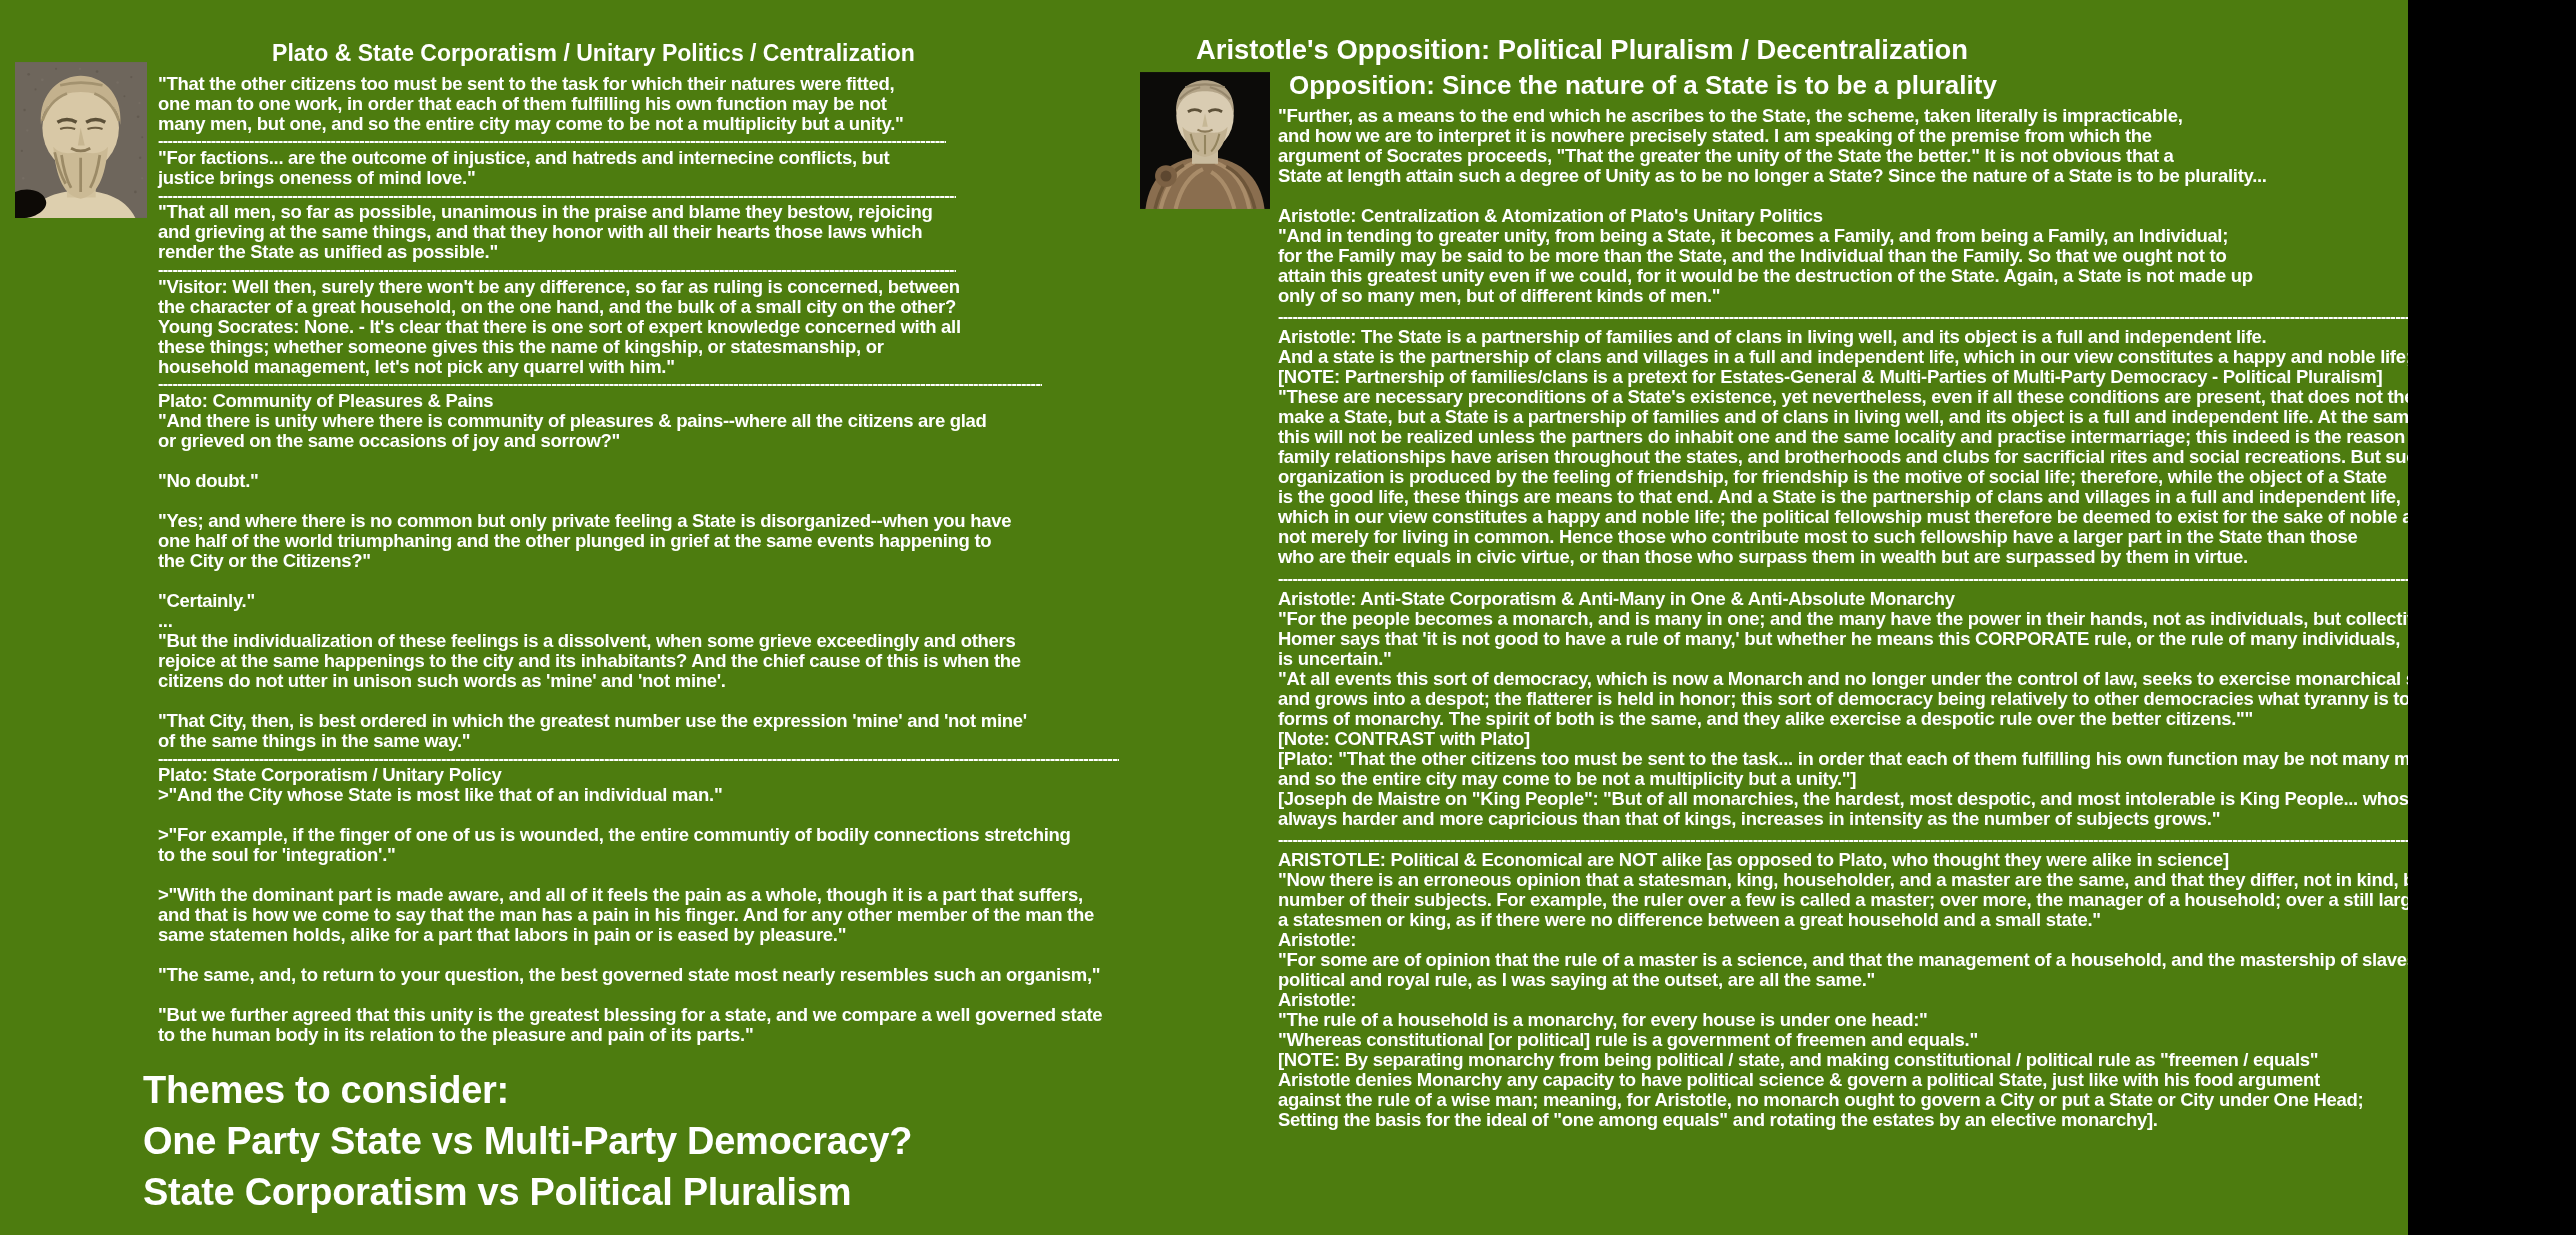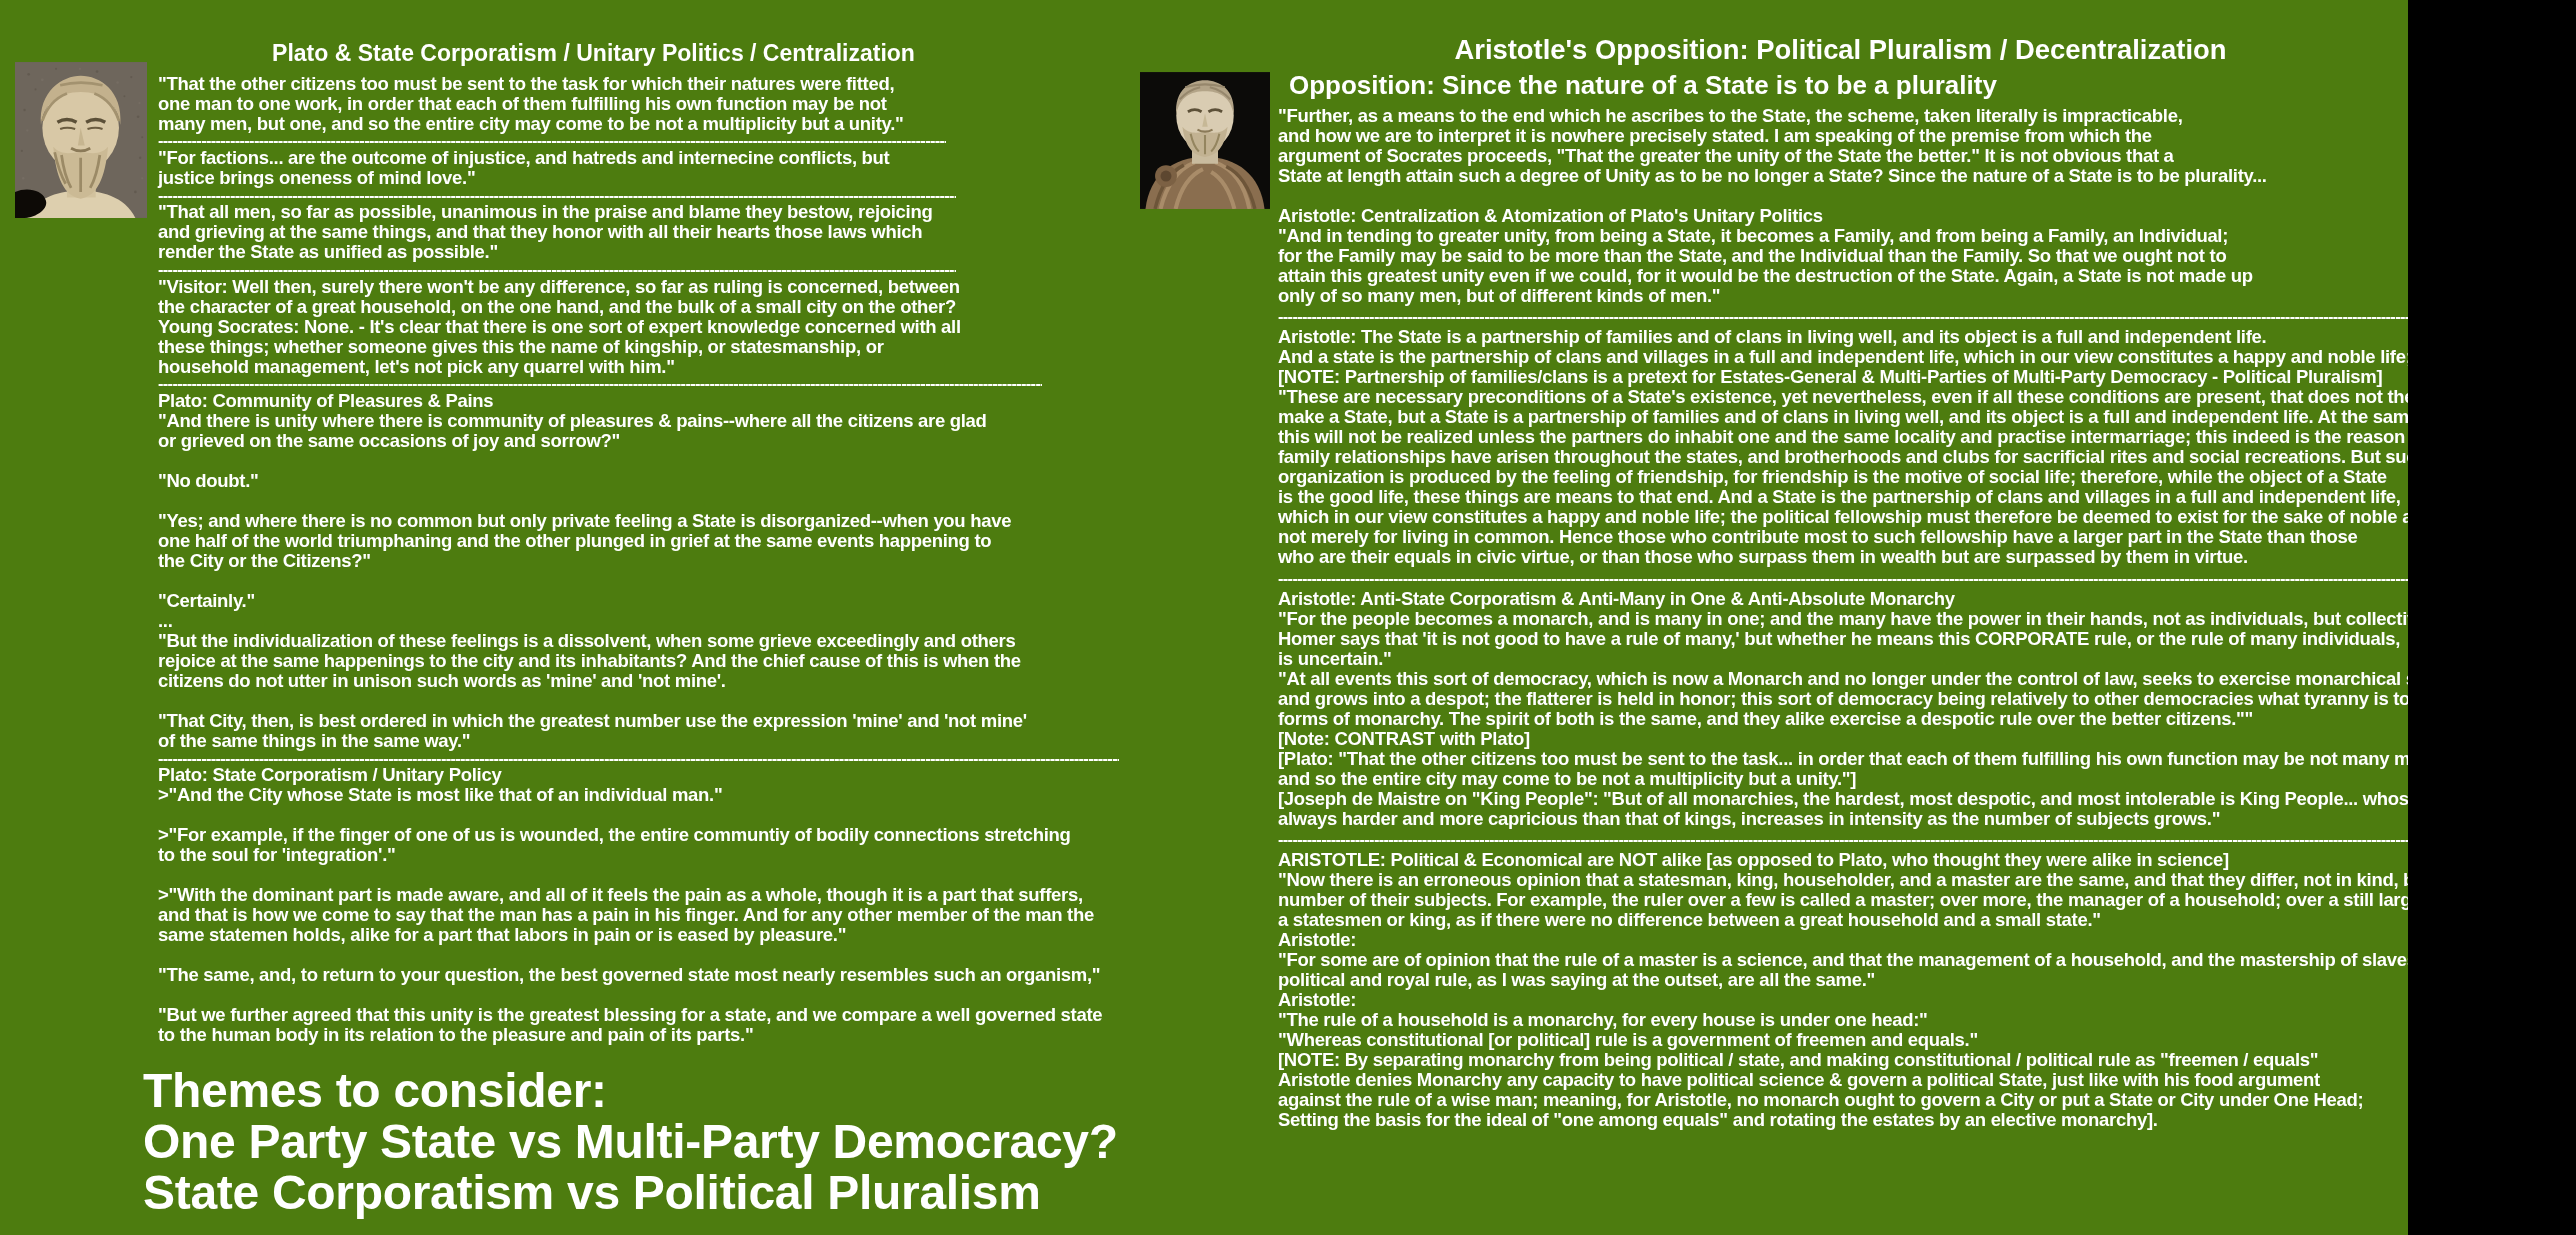--- a/index.html
+++ b/index.html
@@ -16,21 +16,21 @@
   .col h1{margin:0;padding:0;font-weight:bold;}
   .col h2{margin:0;padding:0;font-weight:bold;}
 
   
   .left{left:158px;top:38px;width:961px;}
   .left h1{font-size:23px;line-height:30px;text-align:center;width:871px;}
   .left .body{margin-top:5.5px;font-size:18.5px;line-height:20px;letter-spacing:-0.3px;}
 
   
   .right{left:1278px;top:34px;width:1289px;}
-  .right h1{font-size:27.4px;line-height:32px;text-align:center;position:relative;left:-82px;}
+  .right h1{font-size:27.4px;line-height:32px;text-align:left;position:relative;left:-82px;}
   .right h2{font-size:26px;line-height:32px;margin:2.7px 0 5.5px 11px;}
   .right .body{font-size:18.5px;line-height:20px;letter-spacing:-0.3px;}
 
   
   .block.p{white-space:pre;}
   .block.hr{
     overflow:hidden;white-space:nowrap;
     height:9.6px;line-height:8.2px;
     margin:2.7px 0 2.1px 0;
     font-size:16.5px;letter-spacing:-0.7px;
@@ -39,21 +39,21 @@
 
   
   .bust{position:absolute;}
   .bust svg{display:block;}
   .bust-plato{left:15px;top:62px;width:132px;height:156px;}
   .bust-aristotle{left:1140px;top:72px;width:130px;height:137px;}
 
   
   .themes{
     position:absolute;left:143px;top:1065px;
-    font-size:48px;line-height:51px;font-weight:bold;
+    font-size:38px;line-height:51px;font-weight:bold;
     white-space:pre;letter-spacing:-0.3px;
   }
 </style>
 </head>
 <body>
 
 <div class="canvas">
 
   <div class="bust bust-plato">
     <svg width="132" height="156" viewBox="0 0 193 228">

